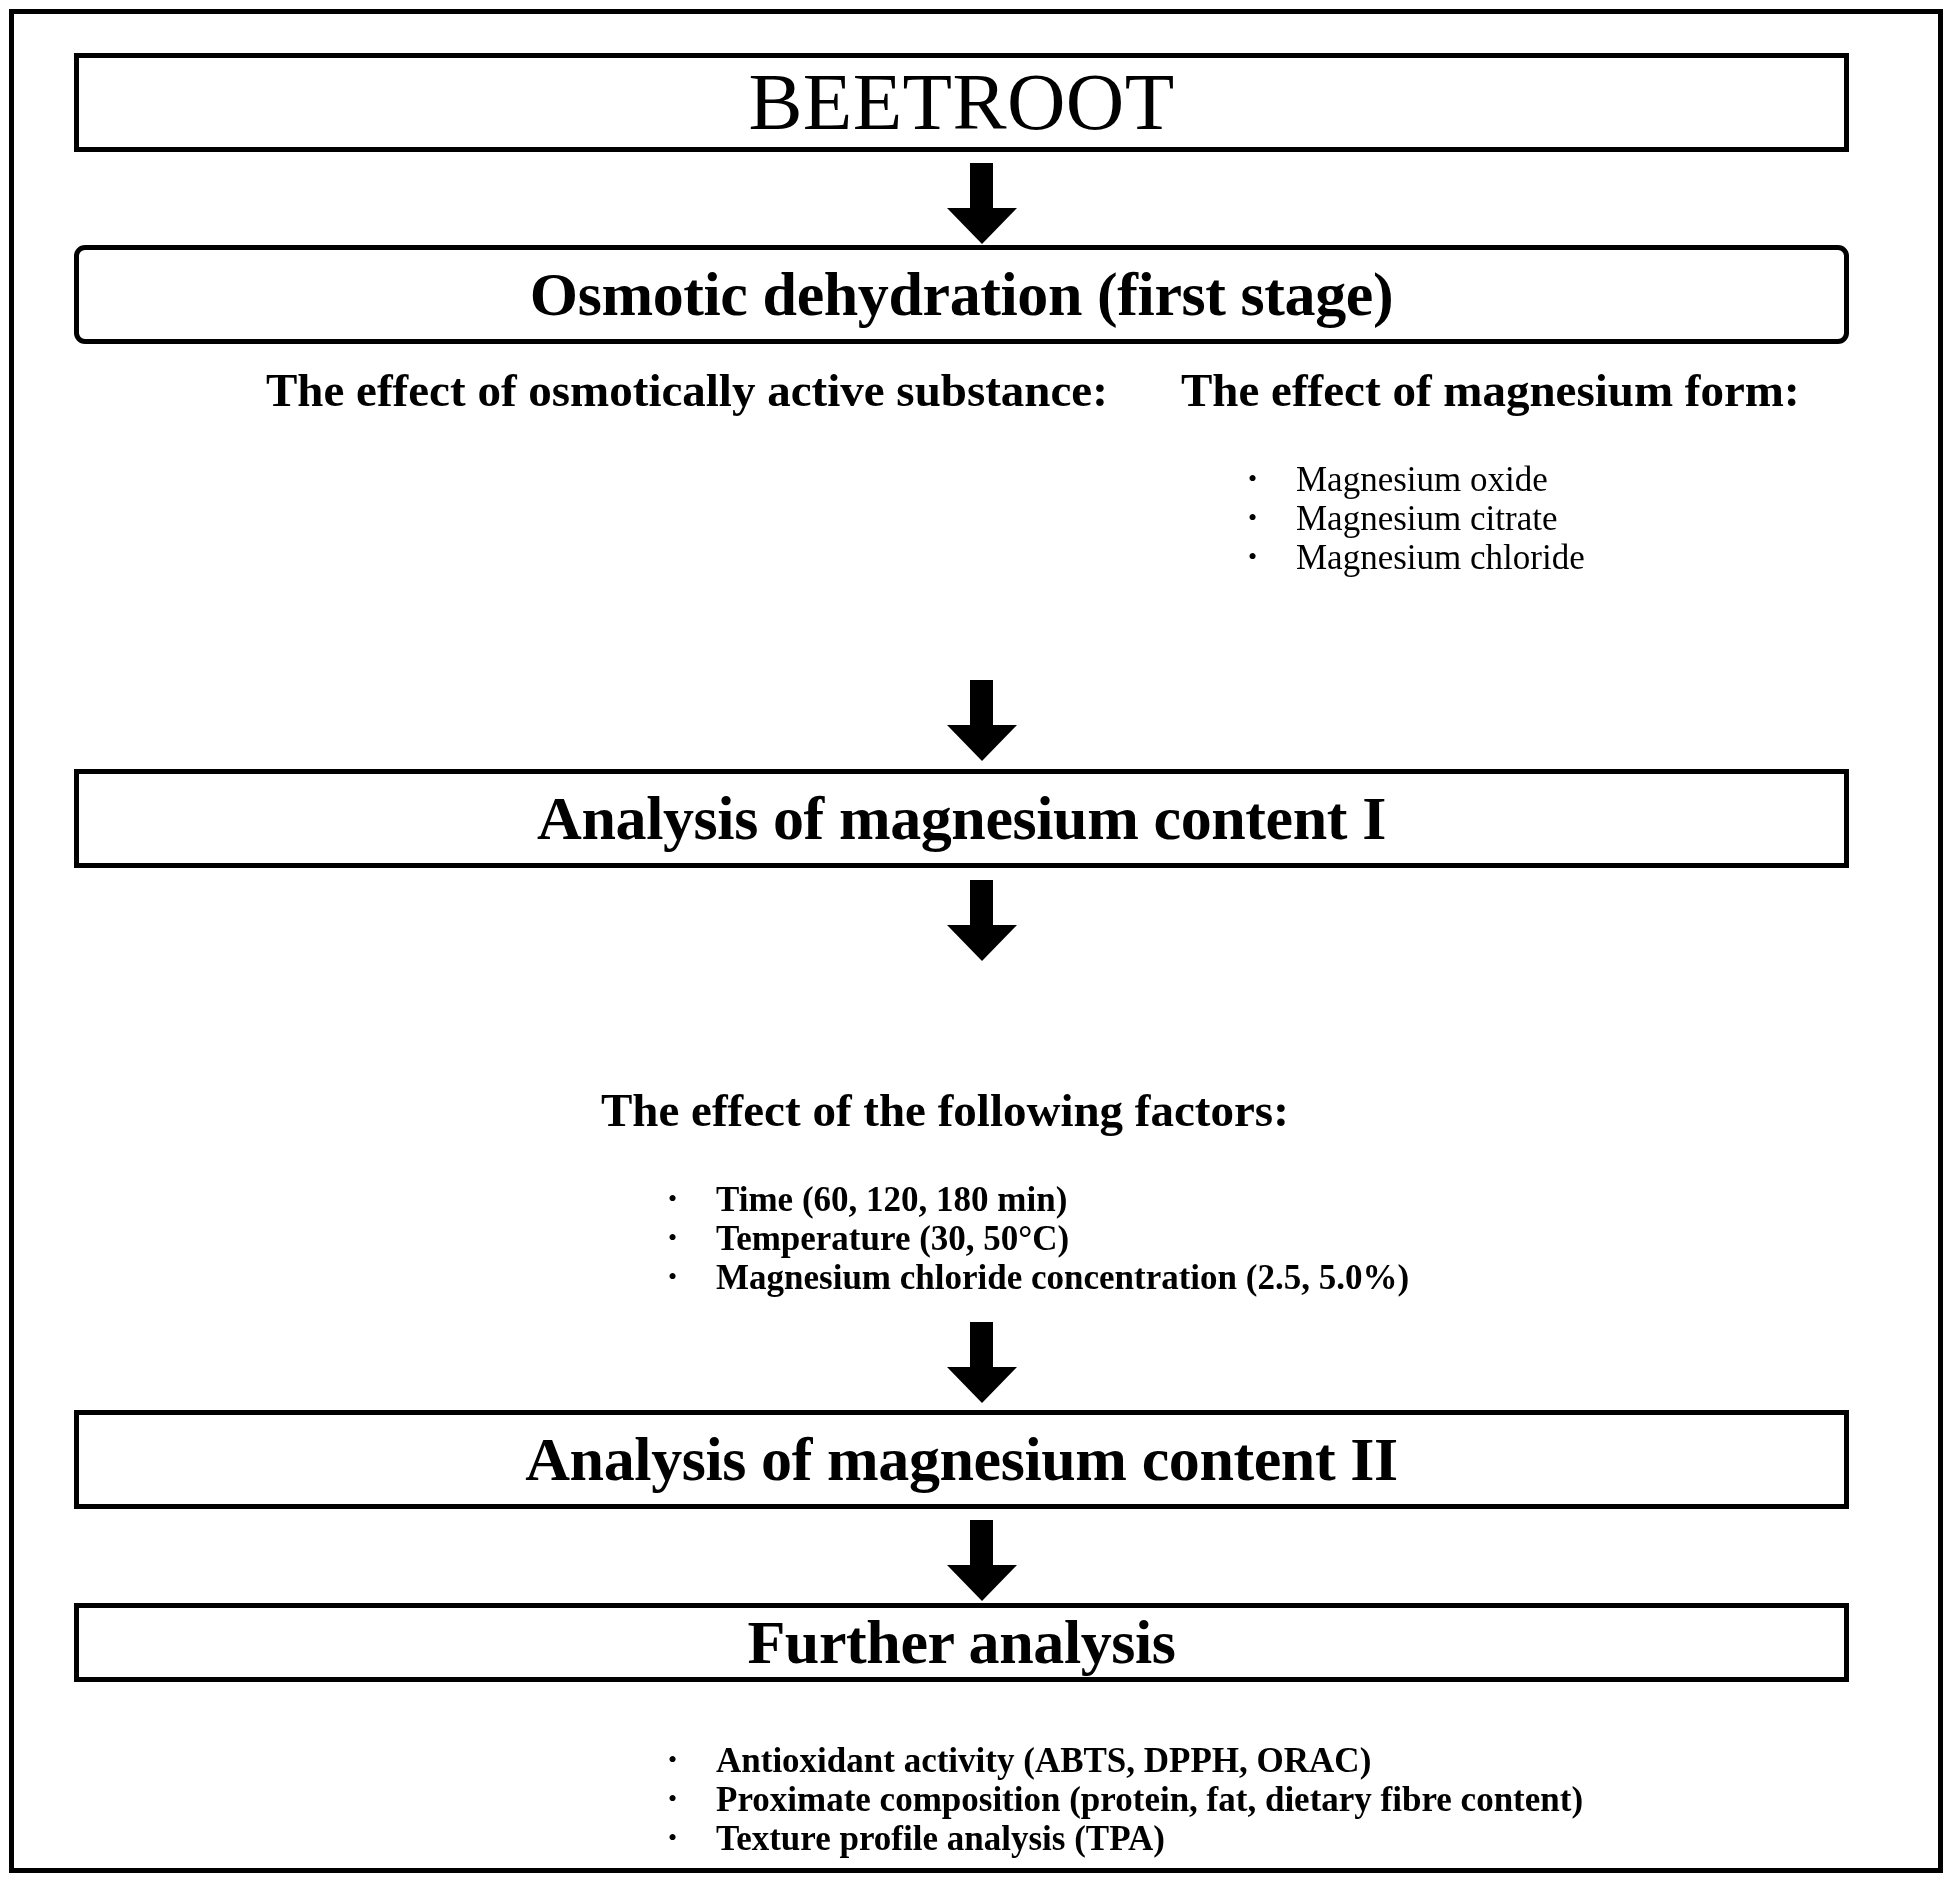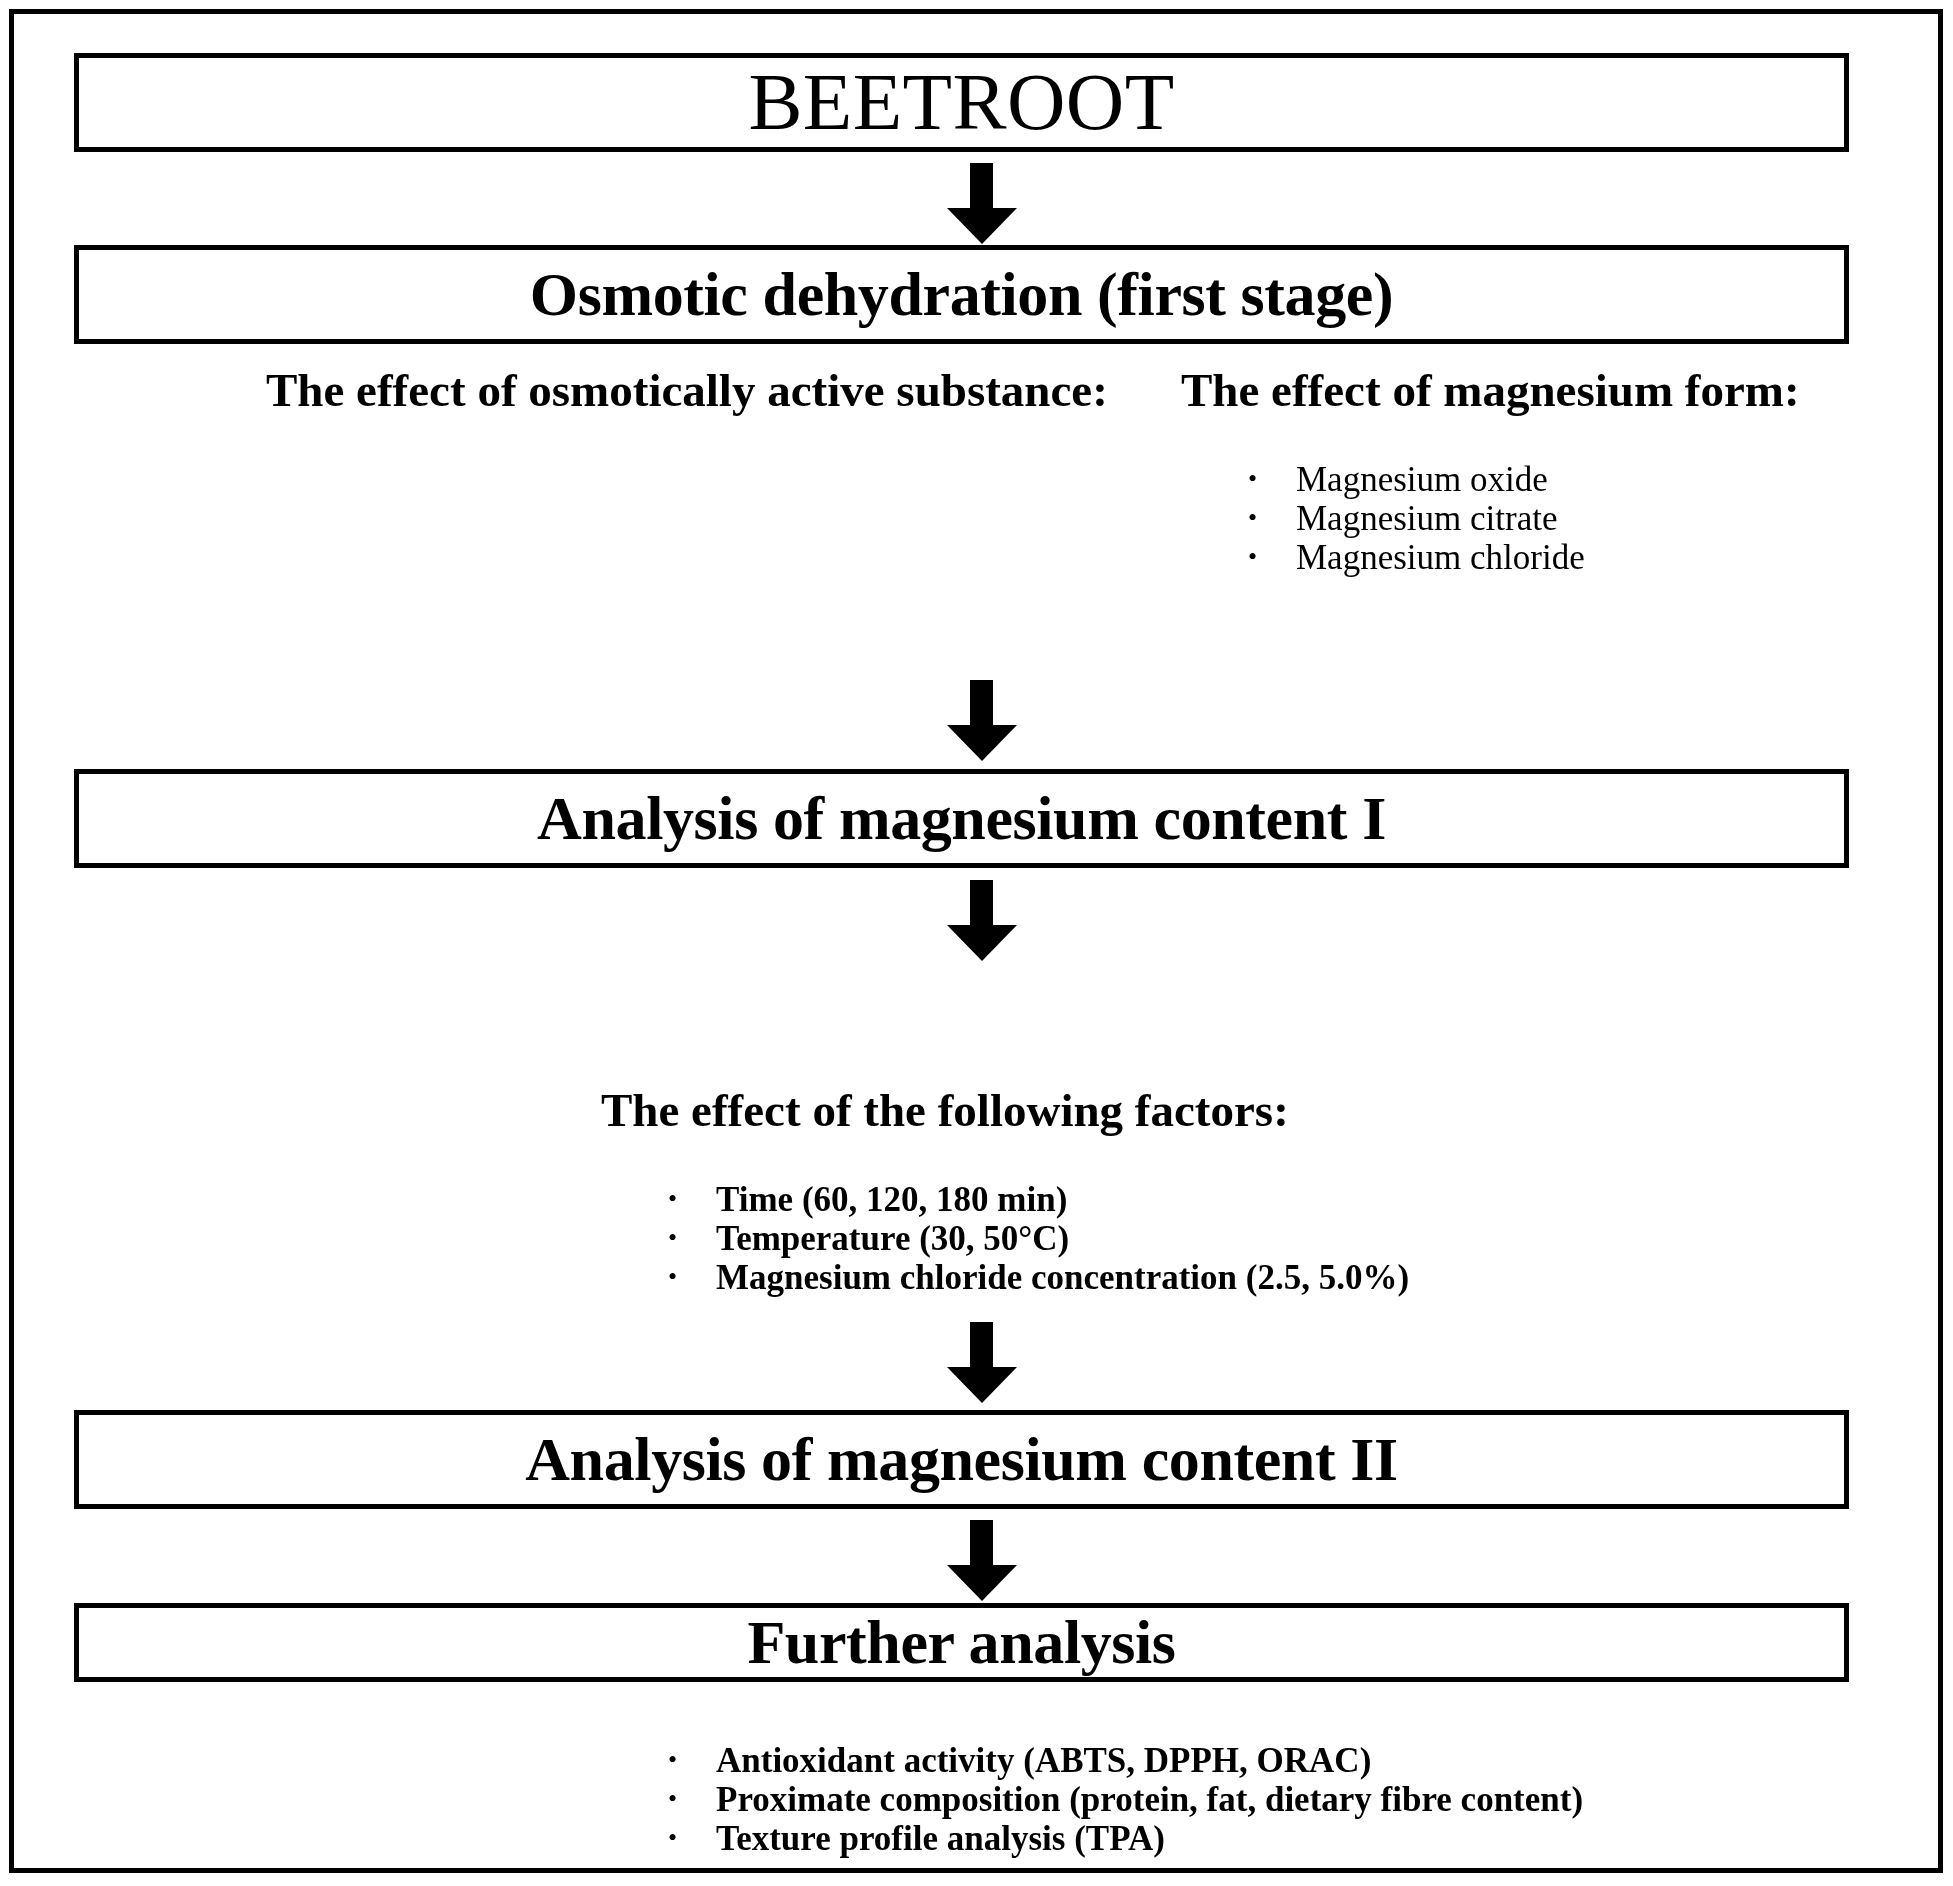--- a/index.html
+++ b/index.html
@@ -148,21 +148,21 @@
 
     <div class="proc-box" style="top:0px; height:99px;">
       <span class="box-label box-title-plain">BEETROOT</span>
     </div>
 
     <div class="arrow" style="left:873px; top:110px;">
       <div class="shaft"></div>
       <div class="head"></div>
     </div>
 
-    <div class="proc-box" style="top:192px; height:99px;">
+    <div class="proc-box" style="top:192px; height:99px;border-radius:11px;">
       <span class="box-label box-title-bold">Osmotic dehydration (first stage)</span>
     </div>
 
     <div class="detail-block" style="left:192px; top:314px;">
       <p class="detail-heading">The effect of osmotically active substance:</p>
     </div>
 
     <div class="detail-block" style="left:1107px; top:314px;">
       <p class="detail-heading">The effect of magnesium form:</p>
       <ul class="bullet-list" style="margin-top:46px; padding-left:67px;">

